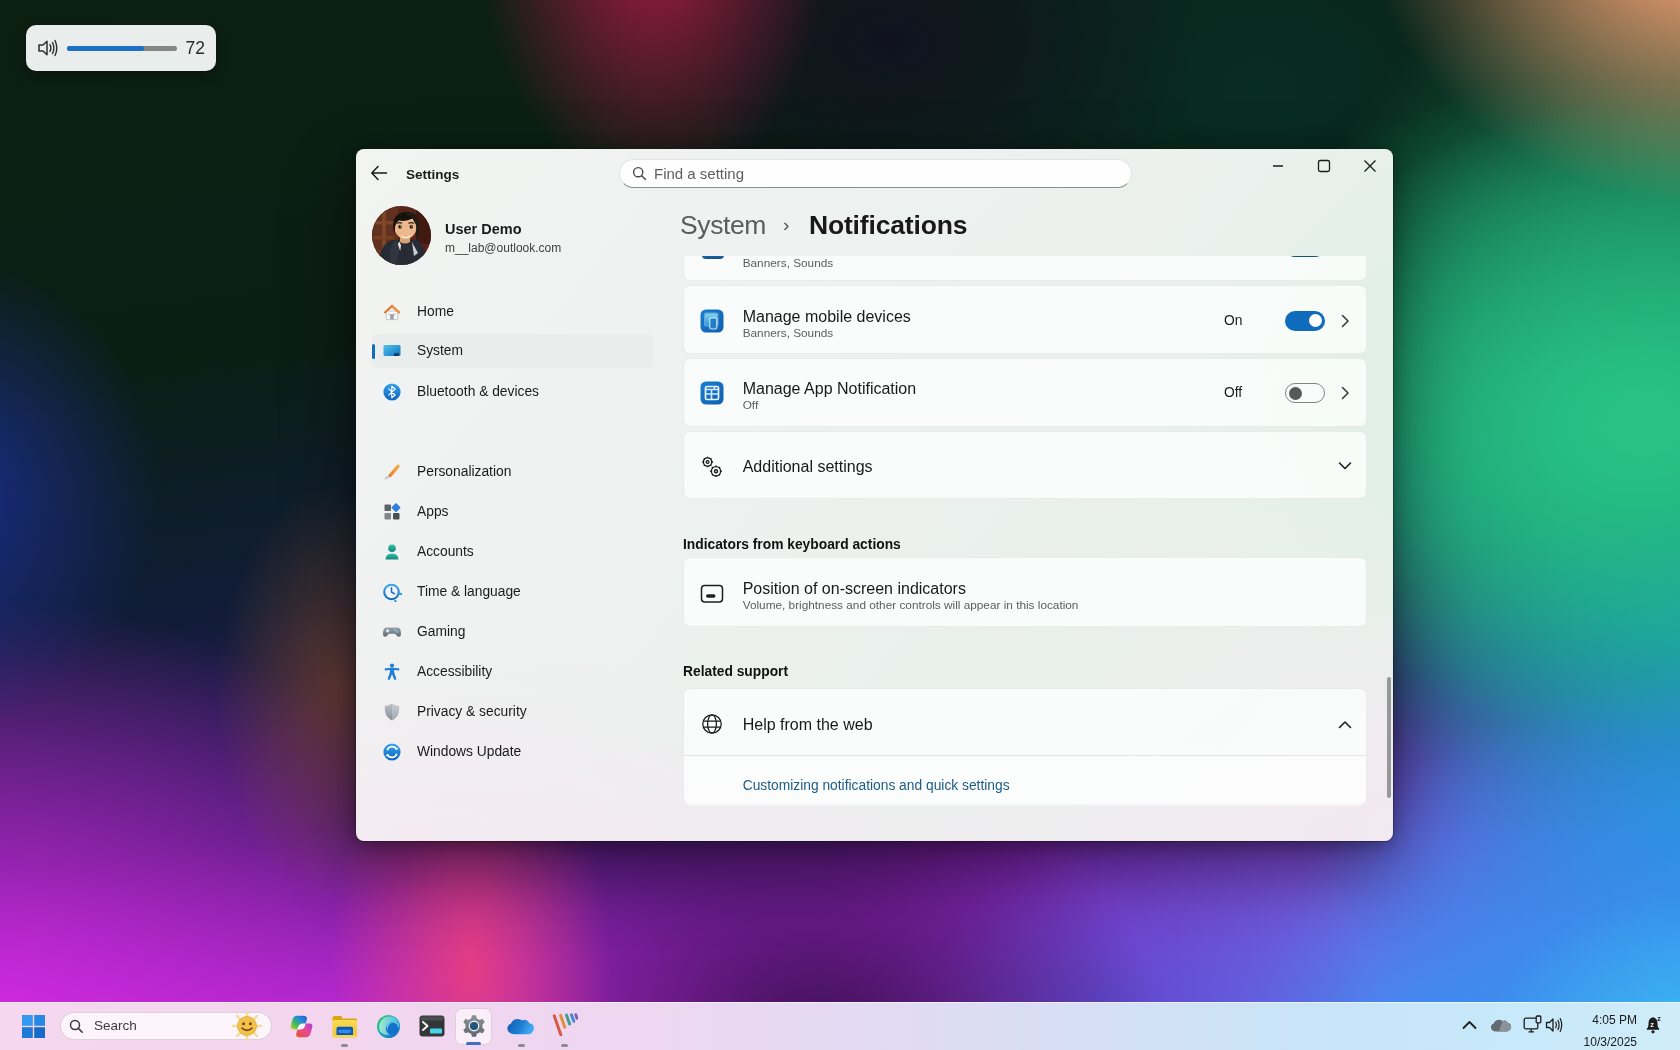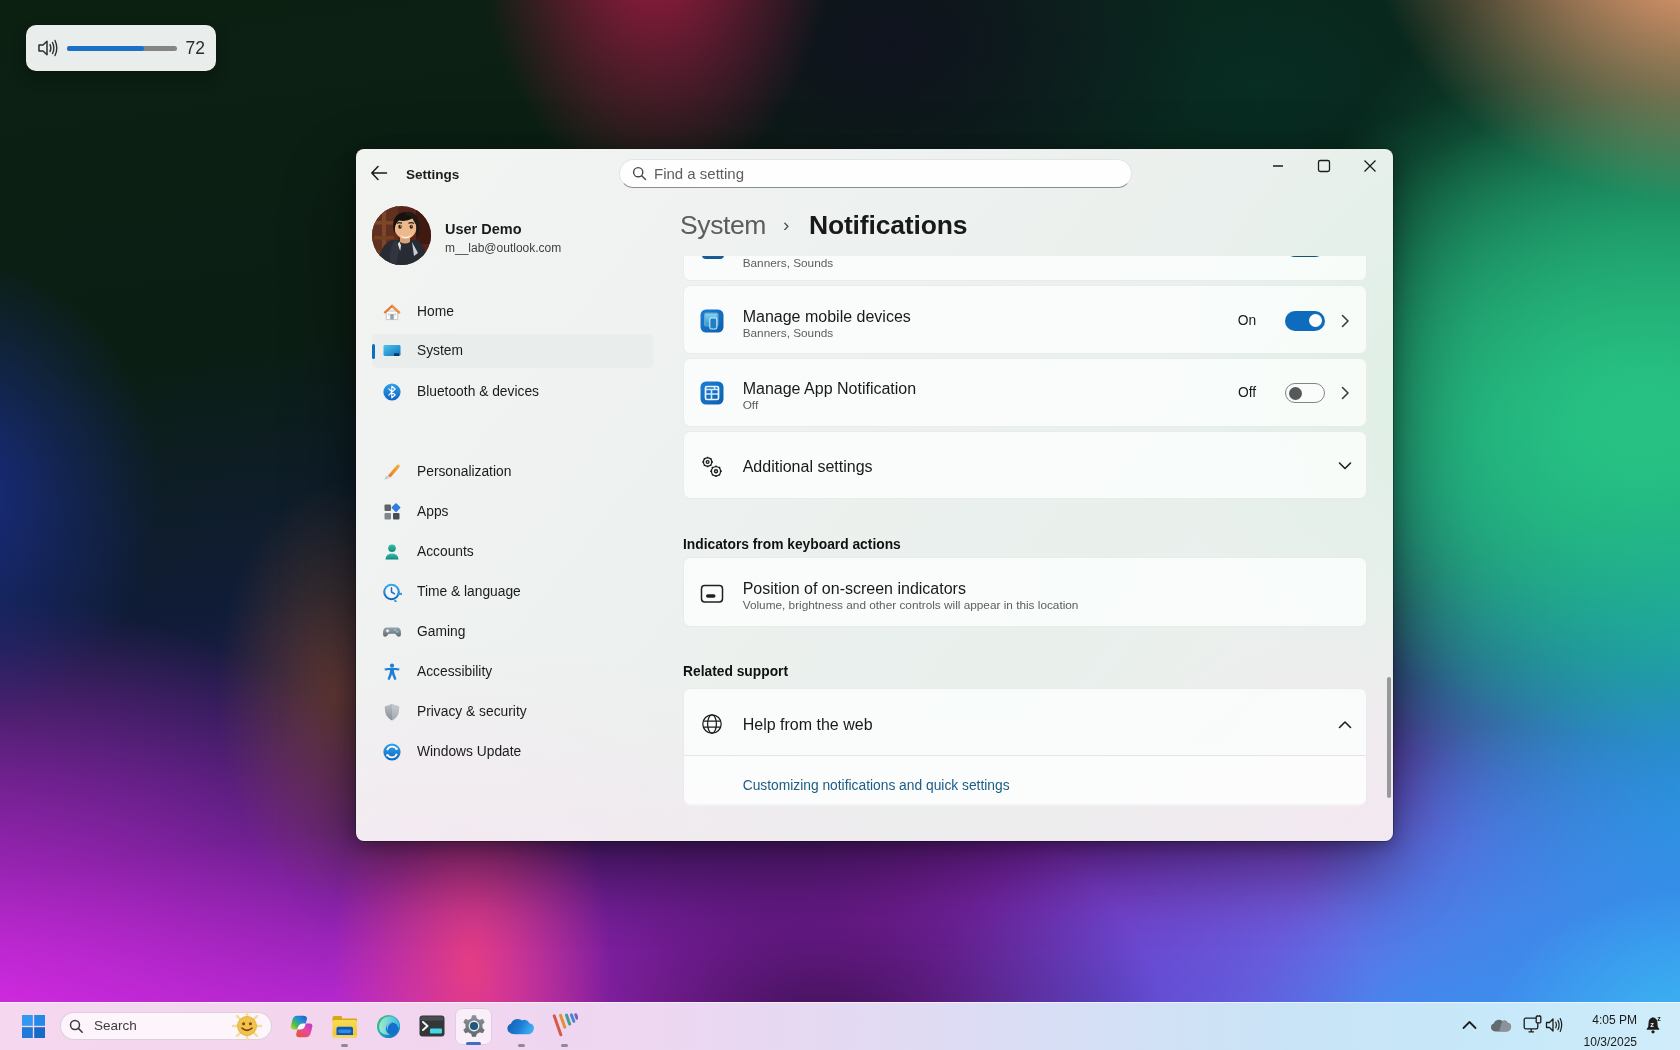--- a/index.html
+++ b/index.html
@@ -66,21 +66,21 @@
 .scroll { position:absolute; left:0; top:106.5px; width:1037px; height:585.5px; overflow:hidden; }
 .card { position:absolute; left:327px; width:684px; background:rgba(253,255,254,0.78); border:1px solid rgba(90,100,95,0.10); border-radius:7px; }
 .ctitle { position:absolute; left:58.7px; font-size:16px; color:#191919; white-space:nowrap; }
 .csub { position:absolute; left:58.7px; font-size:11.8px; color:#5d5d5d; white-space:nowrap; }
 .cicon { position:absolute; left:16px; width:24px; height:24px; }
 .heading { position:absolute; left:327px; font-size:13.8px; font-weight:700; color:#111; }
 .tglon { position:absolute; width:40px; height:20px; border-radius:10px; background:#0f6cbd; }
 .tglon::after { content:""; position:absolute; right:3.5px; top:3.5px; width:13px; height:13px; border-radius:50%; background:#fff; }
 .tgloff { position:absolute; width:40px; height:20px; border-radius:10px; background:rgba(250,252,251,0.6); border:1px solid #818684; }
 .tgloff::after { content:""; position:absolute; left:3px; top:2.9px; width:13px; height:13px; border-radius:50%; background:#56595a; }
-.tlabel { position:absolute; width:46px; text-align:center; font-size:13.8px; color:#1b1b1b; }
+.tlabel { position:absolute; width:46px; text-align:left; font-size:13.8px; color:#1b1b1b; }
 .chev { position:absolute; width:16px; height:16px; }
 .sbar { position:absolute; left:1031px; top:528px; width:3.5px; height:121px; border-radius:2px; background:#959a98; }
 
 .fly { position:absolute; left:867px; top:386px; width:128px; height:119px; border-radius:8px; background:#f1f6f4; border:1px solid rgba(0,0,0,0.09); box-shadow:0 10px 22px rgba(0,0,0,0.16), 0 2px 6px rgba(0,0,0,0.10); }
 .fly .it { position:absolute; left:5px; width:118px; height:32px; border-radius:4px; line-height:32px; font-size:13.8px; color:#191919; padding-left:13px; }
 .fly .it.sel { background:#e6e9e7; }
 .fly .it.sel::before { content:""; position:absolute; left:0.5px; top:8.5px; width:3px; height:15px; border-radius:2px; background:#0e6fc0; }
 .link { position:absolute; left:58.7px; top:89px; font-size:13.8px; color:#1d5c85; }
 
 .bar { position:absolute; left:0; top:1002px; width:1680px; height:48px;

